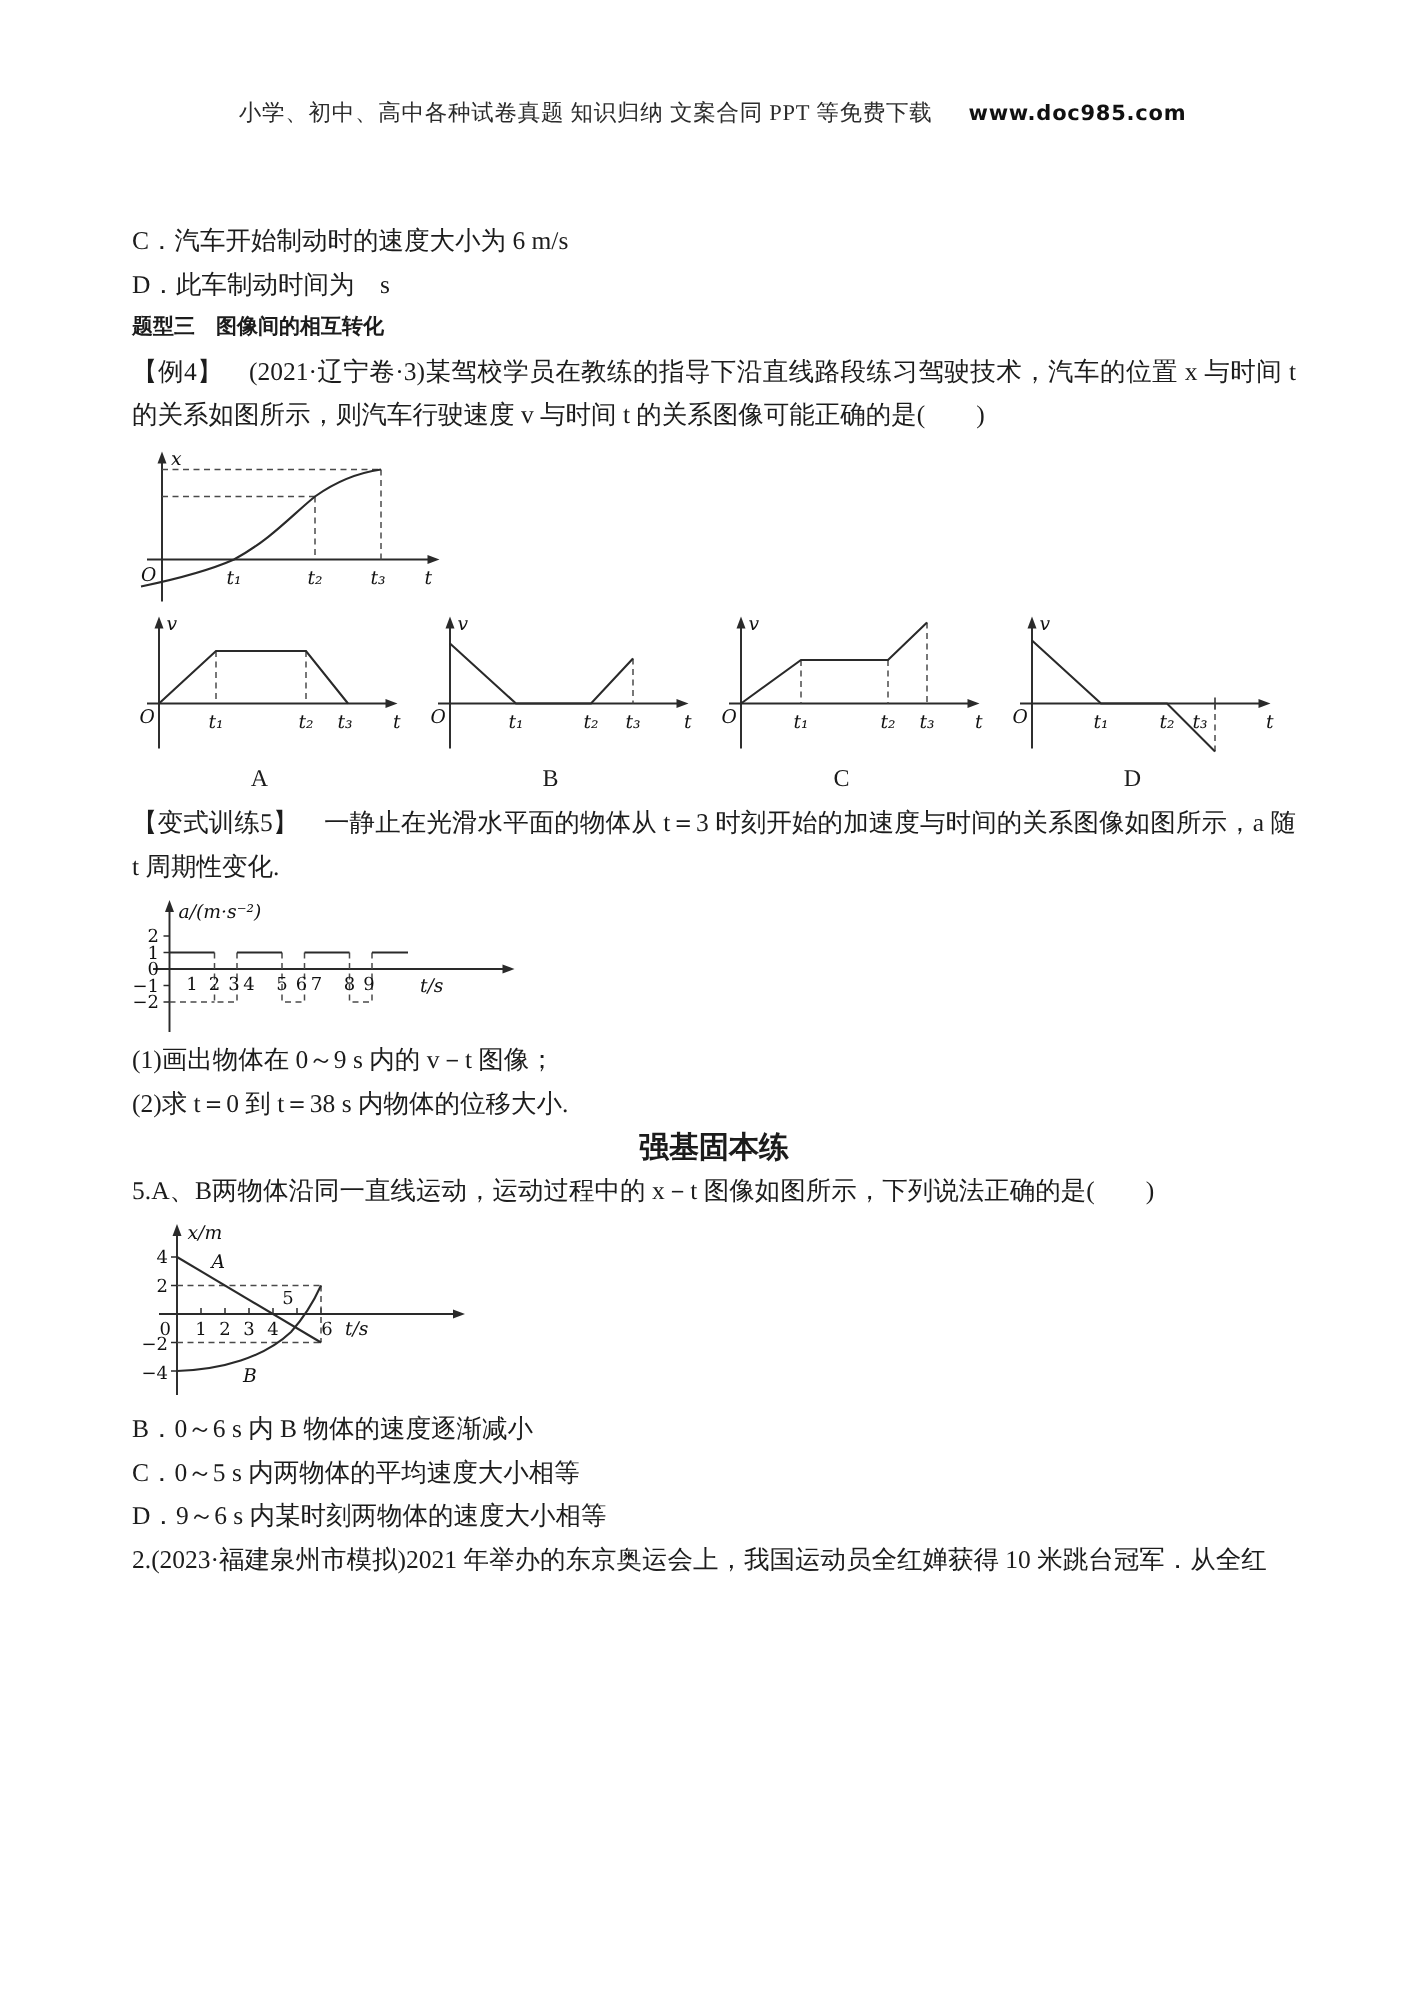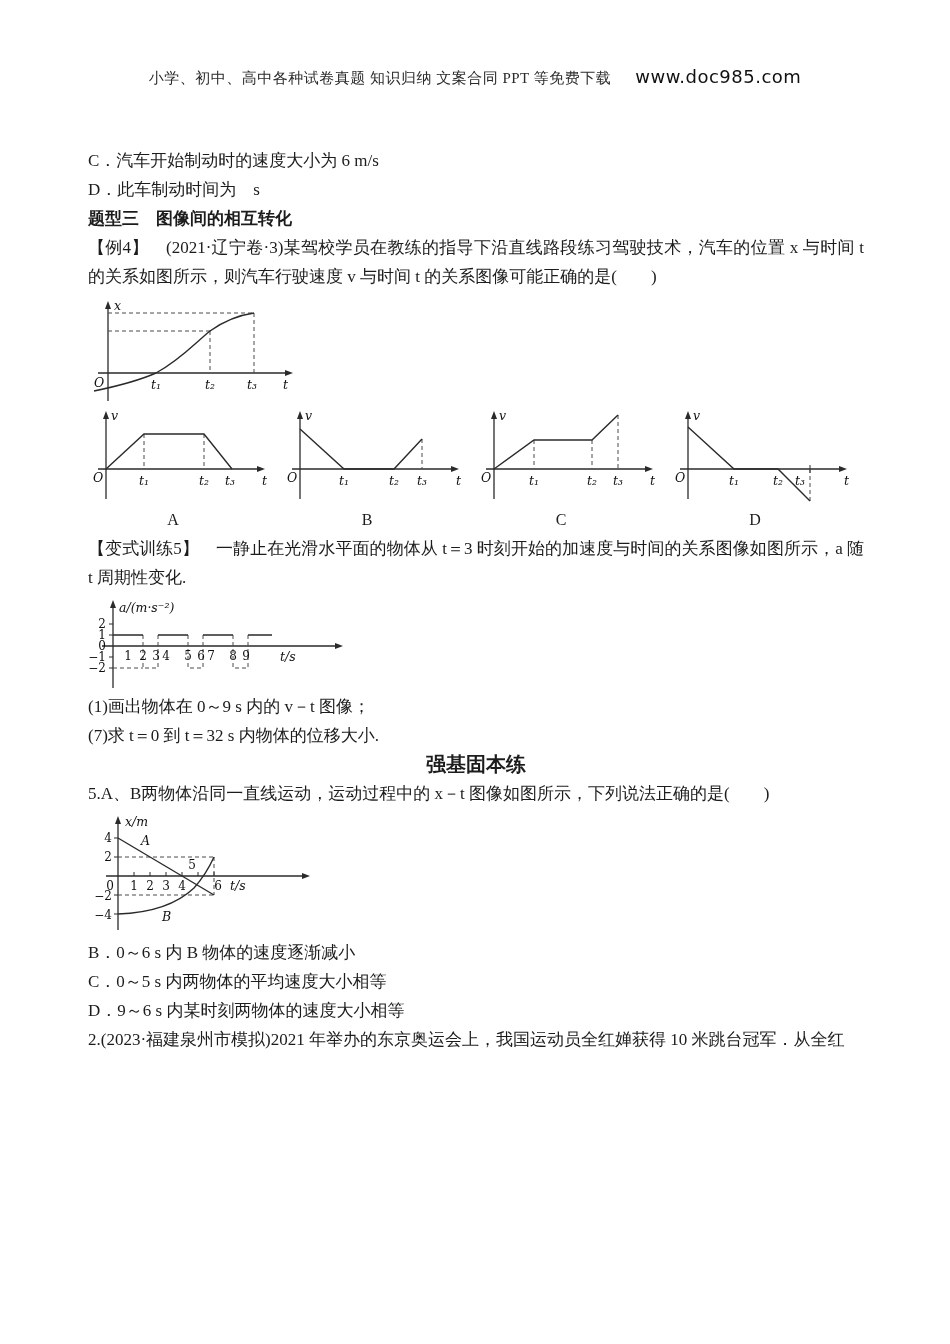--- a/index.html
+++ b/index.html
@@ -11,31 +11,31 @@
   }
   .page { position:relative; width:950px; height:1344px; background:#fff; }
 
   .header {
     position:absolute; top:66px; left:0; width:100%;
     text-align:center; font-size:15px; color:#2b2b2b;
     letter-spacing:0.5px;
   }
   .header .site {
     font-family:"DejaVu Sans","Liberation Sans",sans-serif;
-    font-weight:normal; margin-left:24px; font-size:18px; color:#111;
+    font-weight:bold; margin-left:24px; font-size:14px; color:#111;
   }
 
   .content {
     position:absolute; top:146px; left:88px; width:776px;
     font-size:17px; line-height:29px;
   }
   .content p { margin:0; }
   .bold-hei {
     font-family:"DejaVu Sans","Liberation Sans",sans-serif;
-    font-weight:bold; font-size:17px;
+    font-weight:bold; font-size:14px;
   }
   .stem { text-align:justify; }
 
   .graph-block { margin-top:6px; margin-bottom:2px; }
   .vt-row { display:flex; width:776px; margin-top:2px; }
   .vt-cell { width:194px; display:flex; flex-direction:column; align-items:flex-start; }
   .vt-caption { width:170px; text-align:center; font-size:16px; margin-top:-2px; }
 
   .section-title {
     text-align:center;
@@ -198,21 +198,21 @@
         <text class="num mid" x="100" y="62">5</text>
         <text class="num mid" x="113" y="62">6</text>
         <text class="num mid" x="123" y="62">7</text>
         <text class="num mid" x="145" y="62">8</text>
         <text class="num mid" x="158" y="62">9</text>
         <text class="it" x="192" y="63">t/s</text>
       </svg>
     </div>
 
     <p>(1)画出物体在 0～9 s 内的 v－t 图像；</p>
-    <p>(7)求 t＝0 到 t＝32 s 内物体的位移大小.</p>
+    <p>(2)求 t＝0 到 t＝38 s 内物体的位移大小.</p>
 
     <p class="section-title">强基固本练</p>
 
     <p class="stem">5.A、B两物体沿同一直线运动，运动过程中的 x－t 图像如图所示，下列说法正确的是(　　)</p>
 
     <div class="graph-block">
       <svg width="250" height="122" viewBox="0 0 250 122">
         <line class="ax" x1="30" y1="116" x2="30" y2="8"></line>
         <polygon class="ah" points="27,10 30,2 33,10"></polygon>
         <line class="ax" x1="18" y1="62" x2="215" y2="62"></line>

